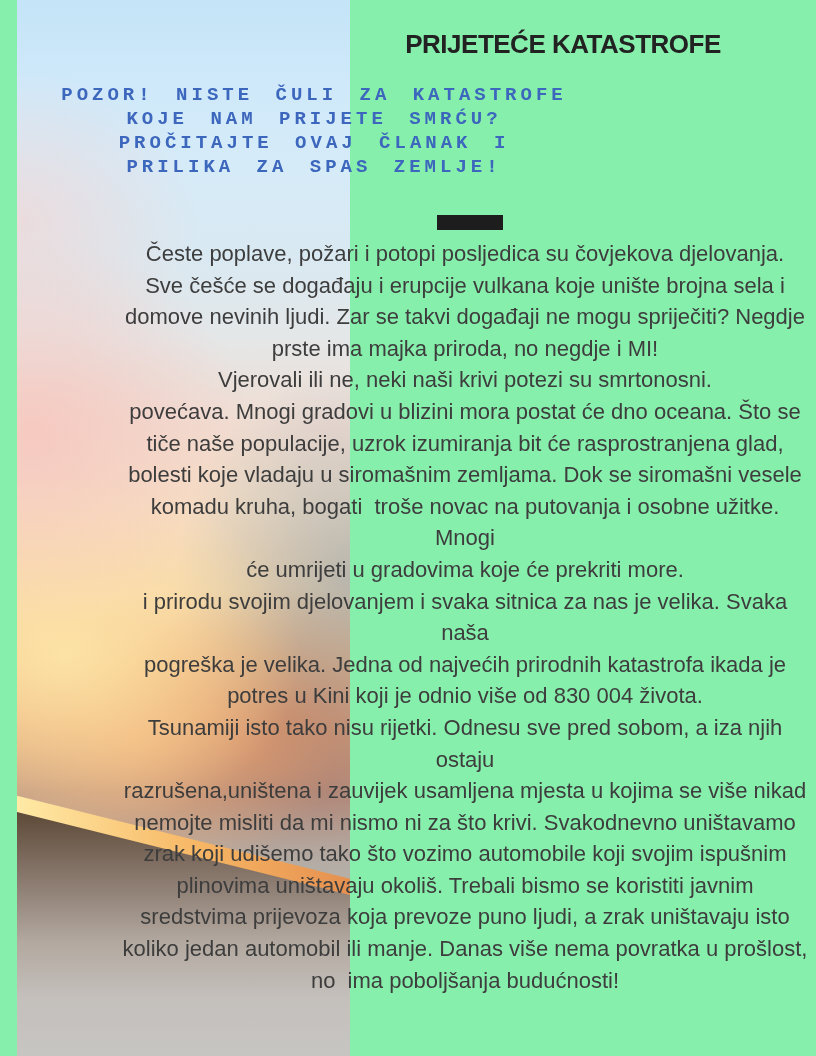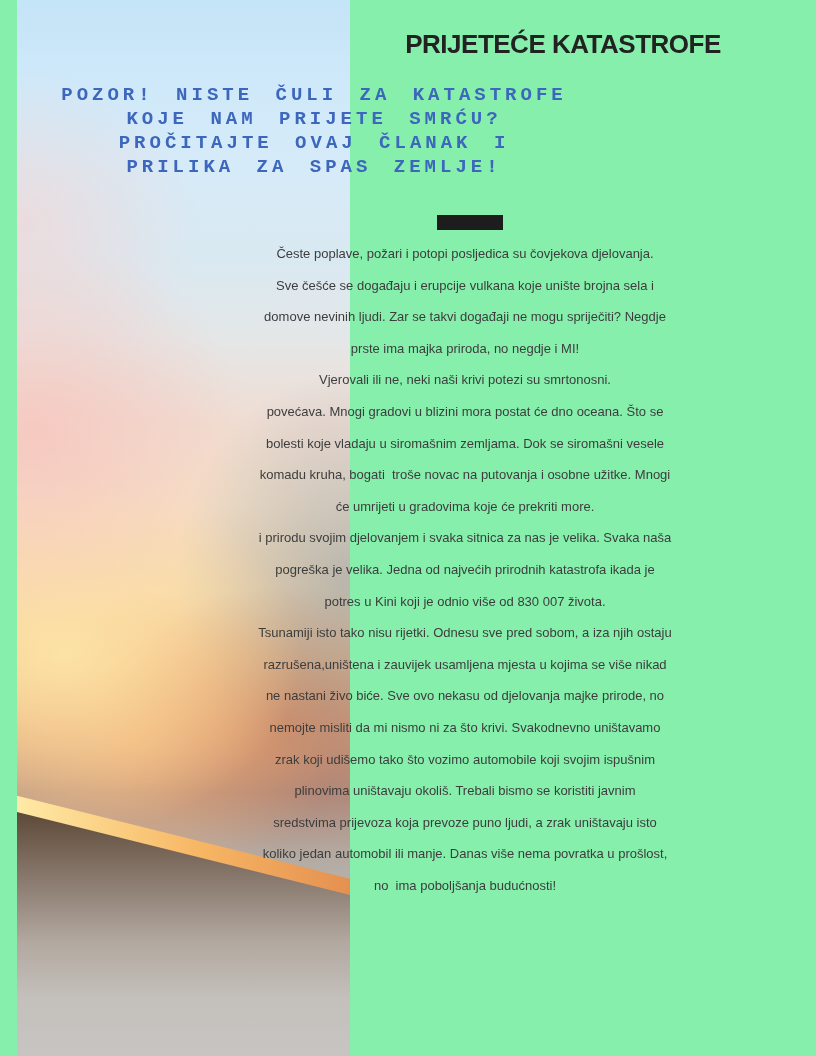--- a/index.html
+++ b/index.html
@@ -77,21 +77,21 @@
   
   .divider{
     position:absolute;left:437px;top:215px;width:66px;height:15px;
     background:var(--divider, #1d1d1d);
   }
 
   
   .article{
     position:absolute;left:120px;top:238px;width:690px;
     text-align:center;
-    font-size:13px;line-height:31.6px;
+    font-size:22px;line-height:31.6px;
     color:var(--body-text, #3d3d3d);
   }
   .article-line{white-space:pre-wrap;}
 </style>
 </head>
 <body>
 
 <div class="page">
 
   <div class="photo"></div>
@@ -109,29 +109,29 @@
 
   <div class="divider"></div>
 
   <div class="article">
     <div class="article-line">Česte poplave, požari i potopi posljedica su čovjekova djelovanja.</div>
     <div class="article-line">Sve češće se događaju i erupcije vulkana koje unište brojna sela i</div>
     <div class="article-line">domove nevinih ljudi. Zar se takvi događaji ne mogu spriječiti? Negdje</div>
     <div class="article-line">prste ima majka priroda, no negdje i MI!</div>
     <div class="article-line">Vjerovali ili ne, neki naši krivi potezi su smrtonosni.</div>
     <div class="article-line">povećava. Mnogi gradovi u blizini mora postat će dno oceana. Što se</div>
+    <div class="article-line">tiče naše populacije, uzrok izumiranja bit će rasprostranjena glad,</div>
     <div class="article-line">bolesti koje vladaju u siromašnim zemljama. Dok se siromašni vesele</div>
     <div class="article-line">komadu kruha, bogati  troše novac na putovanja i osobne užitke. Mnogi</div>
     <div class="article-line">će umrijeti u gradovima koje će prekriti more.</div>
     <div class="article-line">i prirodu svojim djelovanjem i svaka sitnica za nas je velika. Svaka naša</div>
     <div class="article-line">pogreška je velika. Jedna od najvećih prirodnih katastrofa ikada je</div>
-    <div class="article-line">potres u Kini koji je odnio više od 830 007 života.</div>
+    <div class="article-line">potres u Kini koji je odnio više od 830 004 života.</div>
     <div class="article-line">Tsunamiji isto tako nisu rijetki. Odnesu sve pred sobom, a iza njih ostaju</div>
     <div class="article-line">razrušena,uništena i zauvijek usamljena mjesta u kojima se više nikad</div>
-    <div class="article-line">ne nastani živo biće. Sve ovo nekasu od djelovanja majke prirode, no</div>
     <div class="article-line">nemojte misliti da mi nismo ni za što krivi. Svakodnevno uništavamo</div>
     <div class="article-line">zrak koji udišemo tako što vozimo automobile koji svojim ispušnim</div>
     <div class="article-line">plinovima uništavaju okoliš. Trebali bismo se koristiti javnim</div>
     <div class="article-line">sredstvima prijevoza koja prevoze puno ljudi, a zrak uništavaju isto</div>
     <div class="article-line">koliko jedan automobil ili manje. Danas više nema povratka u prošlost,</div>
     <div class="article-line">no  ima poboljšanja budućnosti!</div>
   </div>
 
 </div>
 

